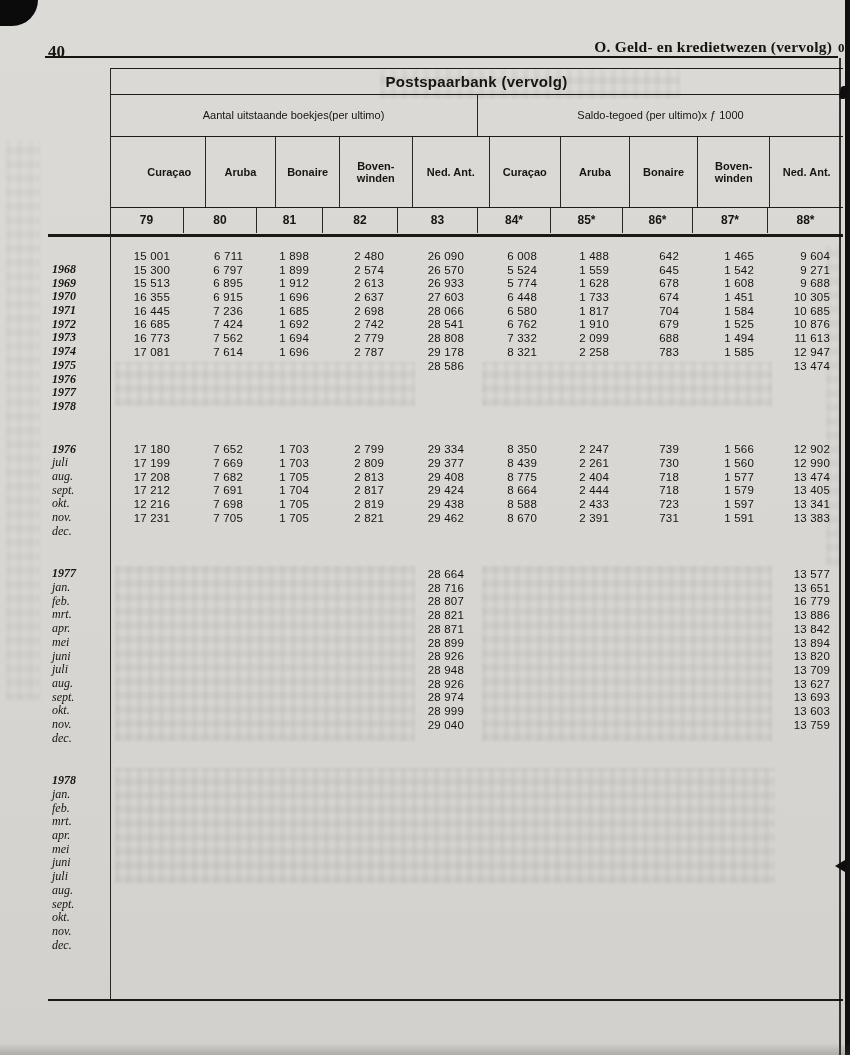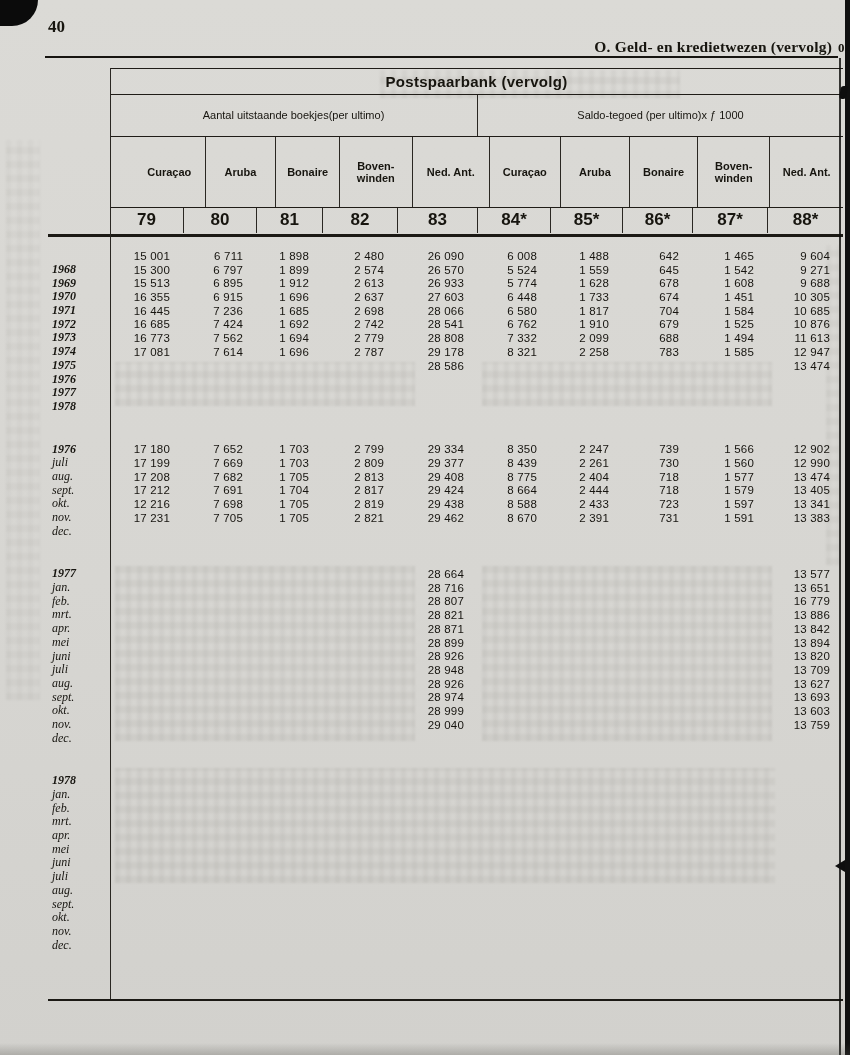--- a/index.html
+++ b/index.html
@@ -13,21 +13,21 @@
   .edge-right{position:absolute;right:0;top:0;width:5px;height:1055px;background:#101010;}
   .edge-line{position:absolute;left:839px;top:58px;width:2px;height:997px;background:rgba(15,15,12,.82);}
   .mark-j{position:absolute;right:3px;top:86px;width:7px;height:13px;background:#0e0e0e;border-radius:3px;transform:skewX(-8deg);}
   .mark-arrow{position:absolute;right:5px;top:860px;width:0;height:0;border-top:6px solid transparent;border-bottom:6px solid transparent;border-right:10px solid #0e0e0e;}
   .smudge-bottom{position:absolute;left:0;bottom:0;width:100%;height:12px;background:linear-gradient(0deg,rgba(80,79,74,.28),rgba(80,79,74,0));}
   .ghost{position:absolute;opacity:.5;filter:blur(1.1px);
     background-image:
       repeating-linear-gradient(0deg, rgba(105,102,95,.14) 0 7px, transparent 7px 14px),
       repeating-linear-gradient(90deg, rgba(105,102,95,.12) 0 5px, transparent 5px 11px);}
   
-  .page-number{position:absolute;left:48px;top:17px;font-family:"Liberation Serif",serif;font-weight:700;font-size:17px;}
+  .page-number{position:absolute;left:48px;top:42px;font-family:"Liberation Serif",serif;font-weight:700;font-size:17px;}
   .chapter-title{position:absolute;right:18px;top:38px;font-family:"Liberation Serif",serif;font-weight:700;font-size:15.5px;letter-spacing:.2px;}
   .edge-frag{position:absolute;left:838px;top:40px;font-family:"Liberation Serif",serif;font-weight:700;font-size:13px;}
   .header-rule{position:absolute;left:45px;top:56px;width:793px;height:2px;background:#161410;}
   
   .l-thick{position:absolute;left:48px;top:234px;width:795px;height:3px;background:#1b1914;}
   .l-bottom{position:absolute;left:48px;top:999px;width:795px;height:2px;background:#1b1914;}
   .l-vert-left{position:absolute;left:110px;top:68px;width:1px;height:932px;background:#2a2722;}
   
   .thead{position:absolute;left:110px;top:68px;width:733px;border-top:1.5px solid #1f1c17;}
   .trow{display:flex;box-sizing:border-box;}
@@ -35,21 +35,21 @@
     font-size:15px;font-weight:700;letter-spacing:.3px;}
   .trow.groups{height:42px;border-bottom:1.5px solid #1f1c17;}
   .gcell{display:flex;flex-direction:row;align-items:center;justify-content:center;
     font-size:11px;line-height:13px;box-sizing:border-box;}
   .g1{width:367px;}
   .g2{width:366px;border-left:1px solid #2a2722;}
   .trow.names{height:71px;border-bottom:1.5px solid #1f1c17;padding-left:24px;}
   .trow.codes{height:25px;}
   .hcell{display:flex;flex-direction:column;align-items:center;justify-content:center;
     box-sizing:border-box;font-size:11px;font-weight:700;line-height:12.5px;text-align:center;}
-  .hcell.code{font-size:17px;}
+  .hcell.code{font-size:12px;}
   .names .hcell,.codes .hcell{border-left:1px solid #2a2722;}
   .names .hcell:first-child,.codes .hcell:first-child{border-left:none;}
   .c1{width:73px}.c2{width:73px}.c3{width:66px}.c4{width:75px}.c5{width:80px}
   .c6{width:73px}.c7{width:72px}.c8{width:70px}.c9{width:75px}.c10{width:76px}
   
   #tbody{position:absolute;left:48px;top:239px;width:795px;padding-top:11px;}
   .section + .section{margin-top:29px;}
   .brow{display:flex;height:13.7px;line-height:13.7px;font-size:11.5px;color:#16140f;}
   .rlabel{width:62px;box-sizing:border-box;padding-left:4px;
     font-family:"Liberation Serif",serif;font-style:italic;font-size:12px;margin-top:13px;}

